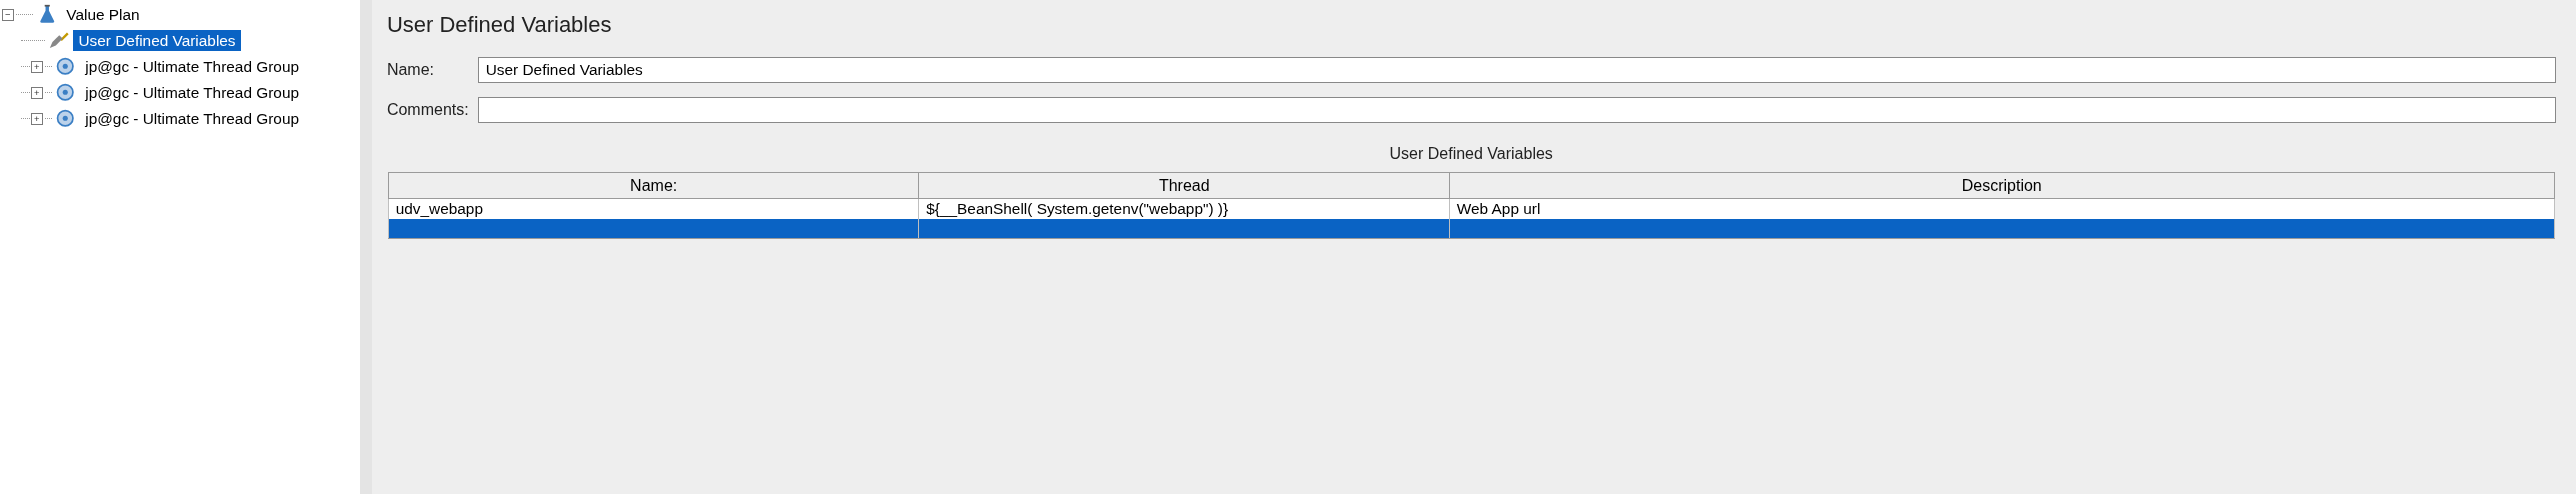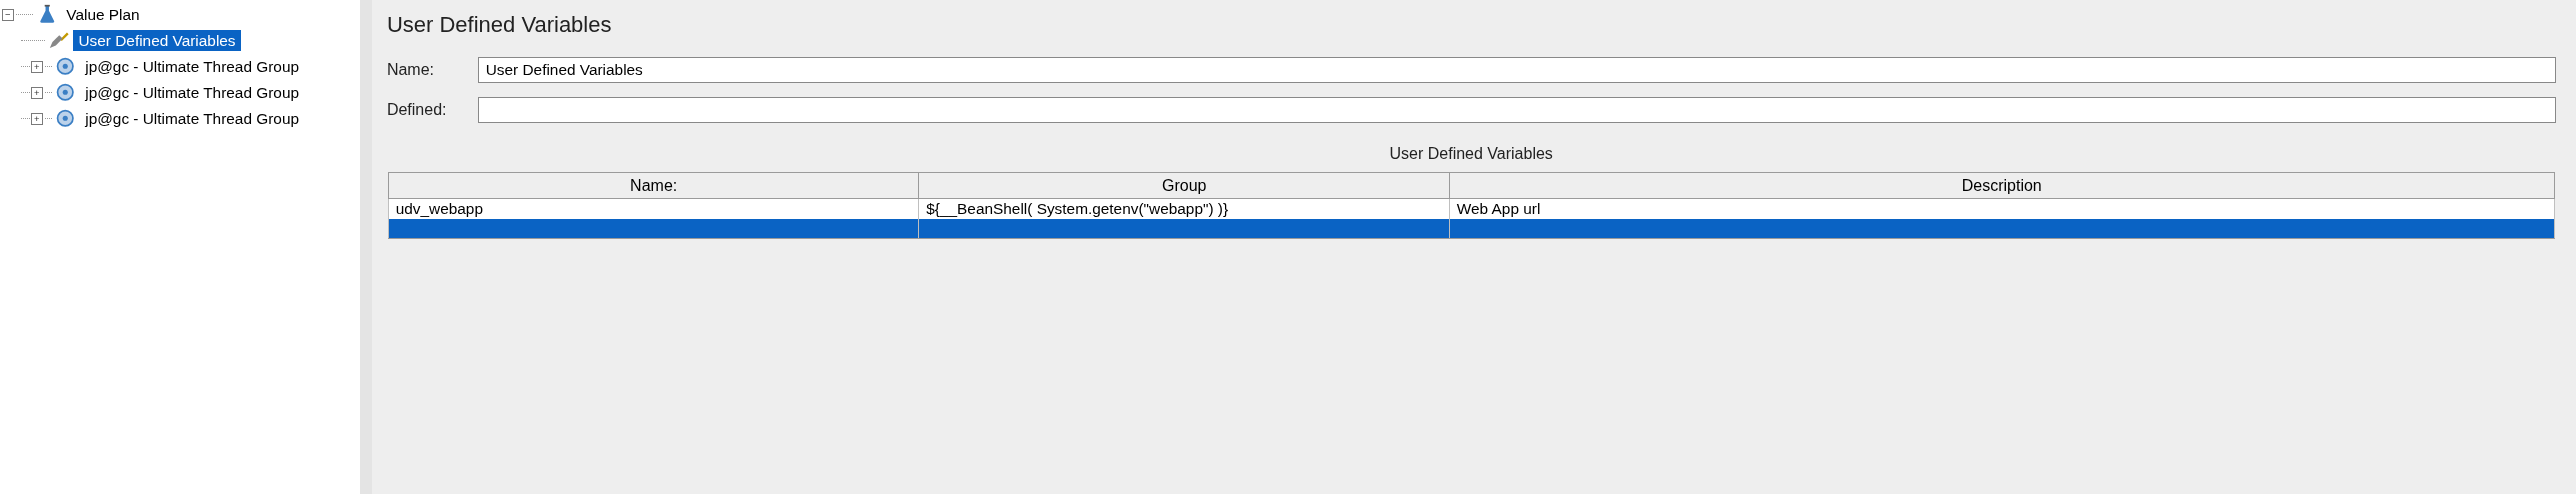--- a/index.html
+++ b/index.html
@@ -227,37 +227,37 @@
 
 <div class="content-pane">
   <div class="page-title">User Defined Variables</div>
 
   <div class="form-row">
     <div class="form-label">Name:</div>
     <input class="form-input" type="text" value="User Defined Variables" style="">
   </div>
 
   <div class="form-row">
-    <div class="form-label">Defined:</div>
+    <div class="form-label">Comments:</div>
     <input class="form-input" type="text" value="" style="">
   </div>
 
   <div class="table-section-title">User Defined Variables</div>
 
   <div class="table-scroll">
     <table class="vars-table">
       <colgroup>
         <col style="width:24.5%">
         <col style="width:24.5%">
         <col style="width:51%">
       </colgroup>
       <thead>
         <tr>
           <th>Name:</th>
-          <th>Group</th>
+          <th>Thread</th>
           <th>Description</th>
         </tr>
       </thead>
       <tbody>
         <tr>
           <td>udv_webapp</td>
           <td>${__BeanShell( System.getenv("webapp") )}</td>
           <td>Web App url</td>
         </tr>
         <tr class="blue-row">

